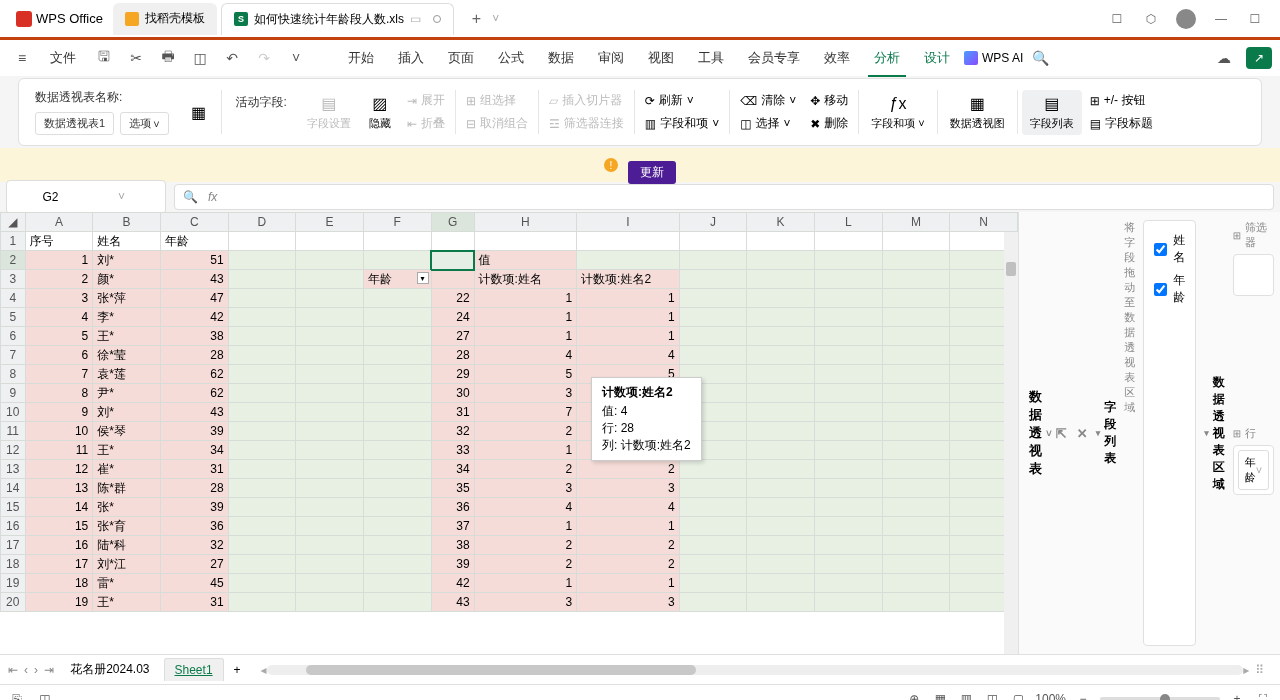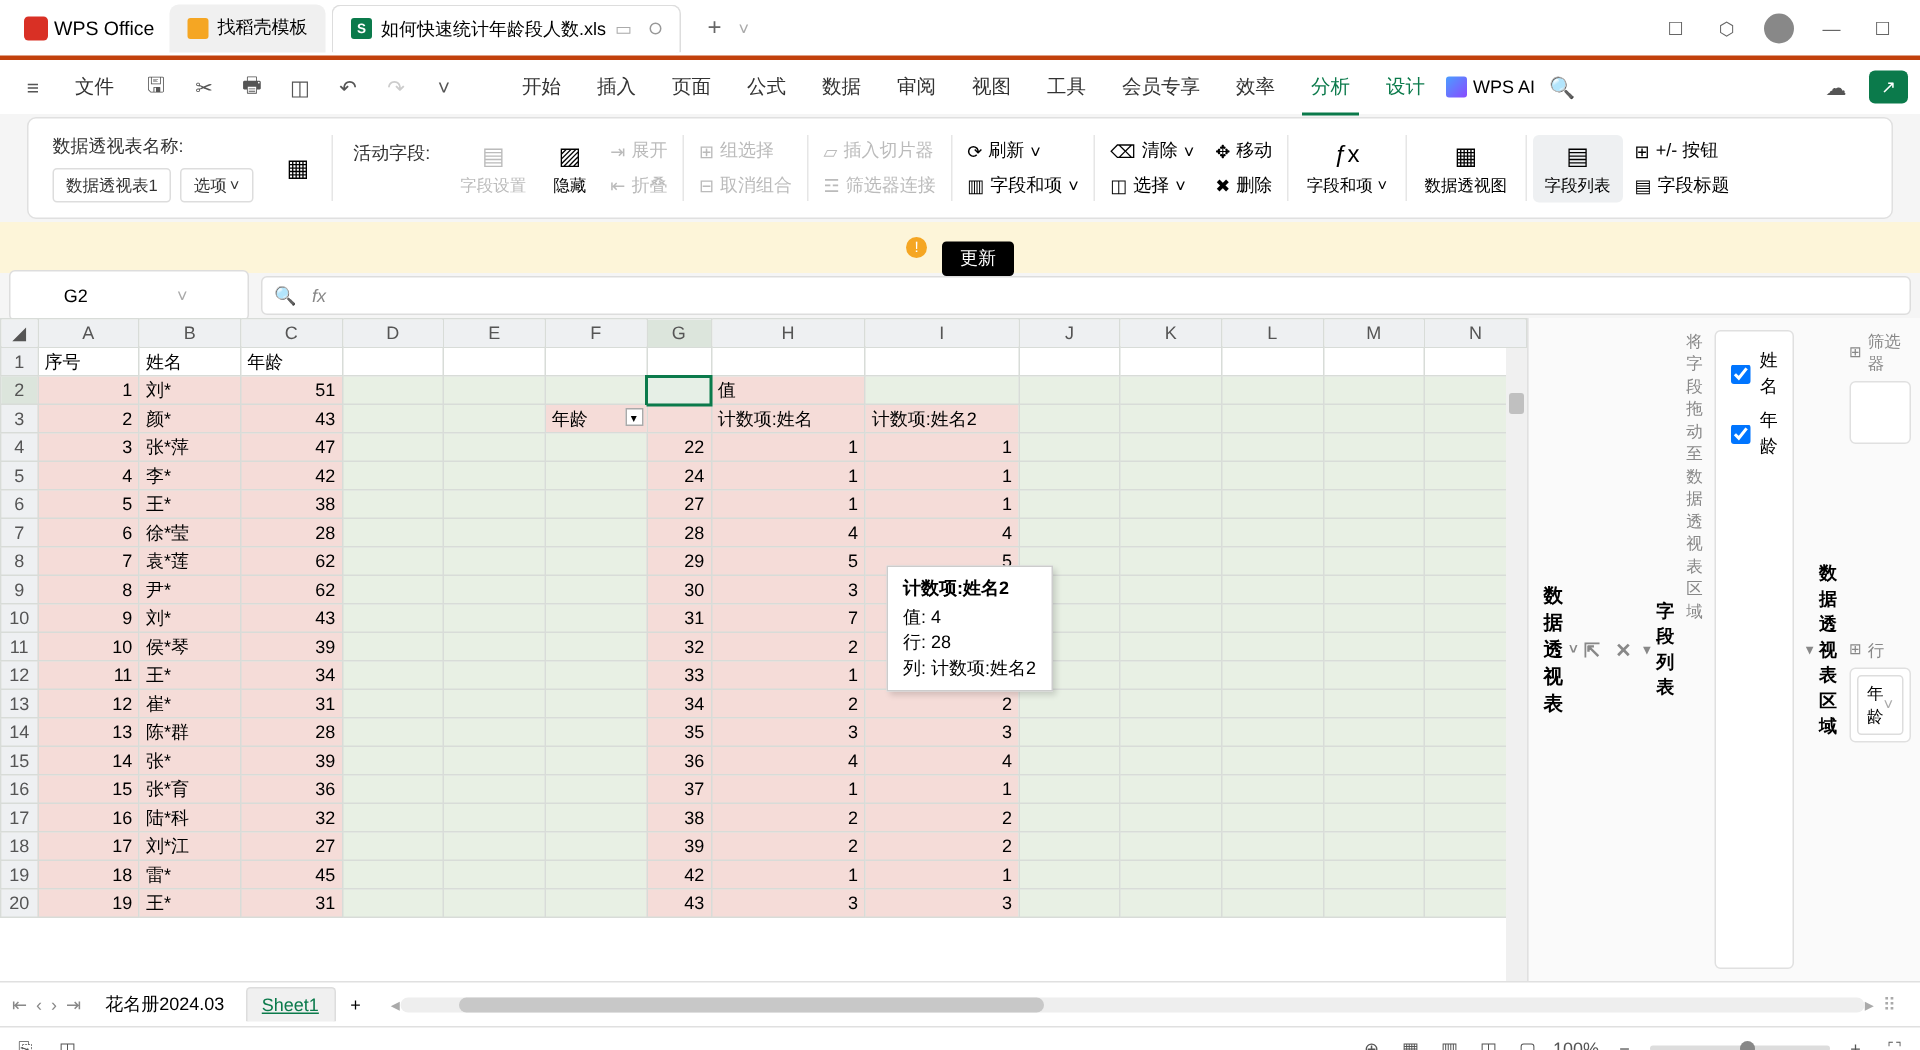--- a/index.html
+++ b/index.html
@@ -41,21 +41,21 @@
 .ribbon-btn-h { display:flex; align-items:center; gap:4px; padding:2px 6px; font-size:12px; cursor:pointer; }
 .ribbon-btn-h.disabled { color:#bbb; }
 .ribbon-icon { width:20px; height:20px; display:flex; align-items:center; justify-content:center; font-size:16px; }
 .ribbon-col { display:flex; flex-direction:column; gap:2px; }
 .options-btn { border:1px solid #ddd; padding:3px 8px; border-radius:3px; font-size:11px; cursor:pointer; display:flex; align-items:center; gap:2px; }
 .ribbon-btn.hl { background:#eef0f2; border-radius:4px; }
 
 
 .info-bar { height: 34px; background: #fdf5d9; display:flex; align-items:center; justify-content:center; gap:10px; font-size:12px; }
 .info-icon { width:14px; height:14px; border-radius:50%; background:#f5a623; color:#fff; display:flex; align-items:center; justify-content:center; font-size:10px; }
-.update-btn { background:#000000; color:#fff; padding:3px 12px; border-radius:3px; cursor:pointer; font-size:12px;margin-top:14px; }
+.update-btn { background:#4c1d95; color:#fff; padding:3px 12px; border-radius:3px; cursor:pointer; font-size:12px;margin-top:14px; }
 
 
 .formula-bar { height: 30px; display:flex; align-items:center; padding: 0 6px; gap:8px; background:#f5f5f5; }
 .name-box { width:160px; height:26px; background:#fff; border:1px solid #ddd; border-radius:4px; display:flex; align-items:center; padding:16px 8px; justify-content:space-between; }
 .name-box span { flex:1; text-align:center; }
 .fx-box { flex:1; height:26px; background:#fff; border:1px solid #ddd; border-radius:4px; display:flex; align-items:center; padding:0 8px; gap:10px; }
 .fx-icon { color:#888; font-style:italic; }
 
 
 .content { display:flex; height: 442px; }

